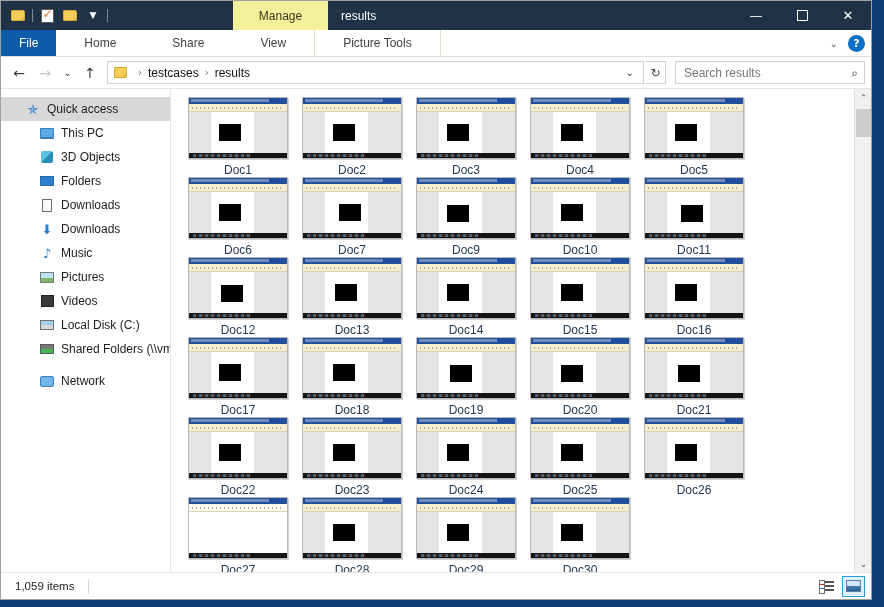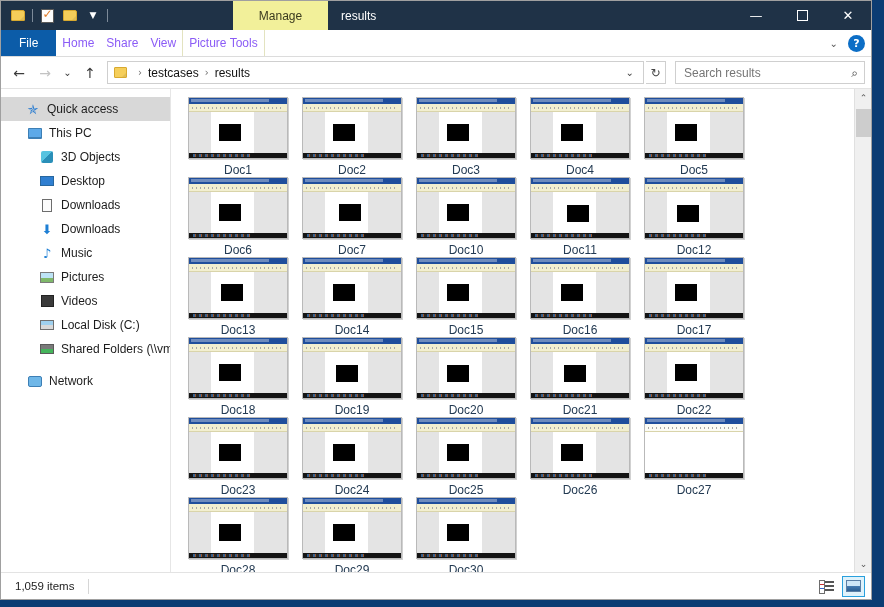--- a/index.html
+++ b/index.html
@@ -83,21 +83,21 @@
   
   .ribbon {
     height: 27px; flex: none;
     background: #ffffff;
     border-bottom: 1px solid #dcdcdc;
     display: flex; align-items: stretch;
     position: relative;
   }
   .tab {
     display: flex; align-items: center; justify-content: center;
-    padding: 0 6px; font-size: 12px; color: #8b5cf6;
+    padding: 0 28px; font-size: 12px; color: #404040;
   }
   .tab.file { background: #0c5ca8; color: #ffffff; font-weight: normal; padding: 0 18px; }
   .tab.ctx { border-left: 1px solid #e3e3c0; border-right: 1px solid #e3e3c0; }
   .ribbon-right {
     position: absolute; right: 6px; top: 0; height: 27px;
     display: flex; align-items: center; gap: 10px;
   }
   .chev-down { font-size: 10px; color: #555; font-family: "DejaVu Sans", sans-serif; }
   .help-btn {
     width: 17px; height: 17px; border-radius: 50%;
@@ -169,21 +169,21 @@
     border-right: 1px solid #e6e6e6;
     padding-top: 8px;
     overflow: hidden;
   }
   .nav-item {
     height: 24px; display: flex; align-items: center;
     font-size: 12px; color: #1c1c1c;
     white-space: nowrap; overflow: hidden;
   }
   .nav-item.qa { background: #d8d8d8; padding-left: 22px; }
-  .nav-item.root { padding-left: 24px; }
+  .nav-item.root { padding-left: 36px; }
   .nav-item.child { padding-left: 36px; }
   .nav-item .ni { width: 20px; display: inline-flex; justify-content: center; align-items: center; flex: none; }
   .nav-item .nt { margin-left: 4px; }
   .nav-gap { height: 8px; }
   
   .i-star { color: #2f7fd1; font-size: 13px; font-family: "DejaVu Sans", sans-serif; }
   .i-pc { width: 14px; height: 11px; background: #5da9e8; border: 1px solid #3d7fb5; border-bottom-width: 2px; border-radius: 1px; }
   .i-cube { width: 12px; height: 12px; background: linear-gradient(135deg,#57c3e0 50%, #2a8fb8 50%); border-radius: 2px; }
   .i-desk { width: 14px; height: 10px; background: #2f7fd1; border: 1px solid #27679f; }
   .i-doc { width: 10px; height: 13px; background: #fbfbfb; border: 1px solid #6d6d6d; }
@@ -383,21 +383,21 @@
         <div class="nav-item child">
           <span class="ni">
             <div class="i-cube"></div>
           </span>
           <span class="nt">3D Objects</span>
         </div>
         <div class="nav-item child">
           <span class="ni">
             <div class="i-desk"></div>
           </span>
-          <span class="nt">Desktop</span>
+          <span class="nt">Folders</span>
         </div>
         <div class="nav-item child">
           <span class="ni">
             <div class="i-doc"></div>
           </span>
           <span class="nt">Downloads</span>
         </div>
         <div class="nav-item child">
           <span class="ni">
             <span class="i-down">⬇</span>
@@ -521,20 +521,32 @@
             <div class="thumb">
               <div class="th-title"></div>
               <div class="th-ruler"></div>
               <div class="th-pane">
                 <div class="th-page"></div>
                 <div class="th-img" style="left:36px;top:12px;"></div>
               </div>
               <div class="th-task"></div>
             </div>
             <div class="cell-label">Doc7</div>
+          </div>
+          <div class="cell">
+            <div class="thumb">
+              <div class="th-title"></div>
+              <div class="th-ruler"></div>
+              <div class="th-pane">
+                <div class="th-page"></div>
+                <div class="th-img" style="left:30px;top:13px;"></div>
+              </div>
+              <div class="th-task"></div>
+            </div>
+            <div class="cell-label">Doc9</div>
           </div>
           <div class="cell">
             <div class="thumb">
               <div class="th-title"></div>
               <div class="th-ruler"></div>
               <div class="th-pane">
                 <div class="th-page"></div>
                 <div class="th-img" style="left:30px;top:12px;"></div>
               </div>
               <div class="th-task"></div>

